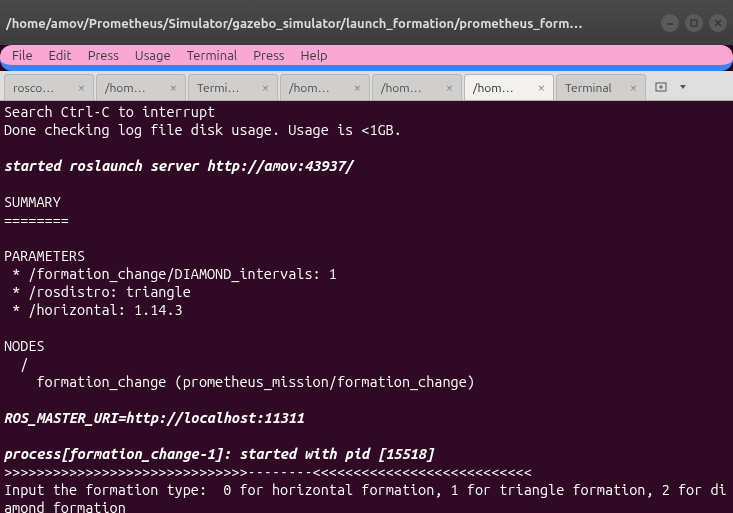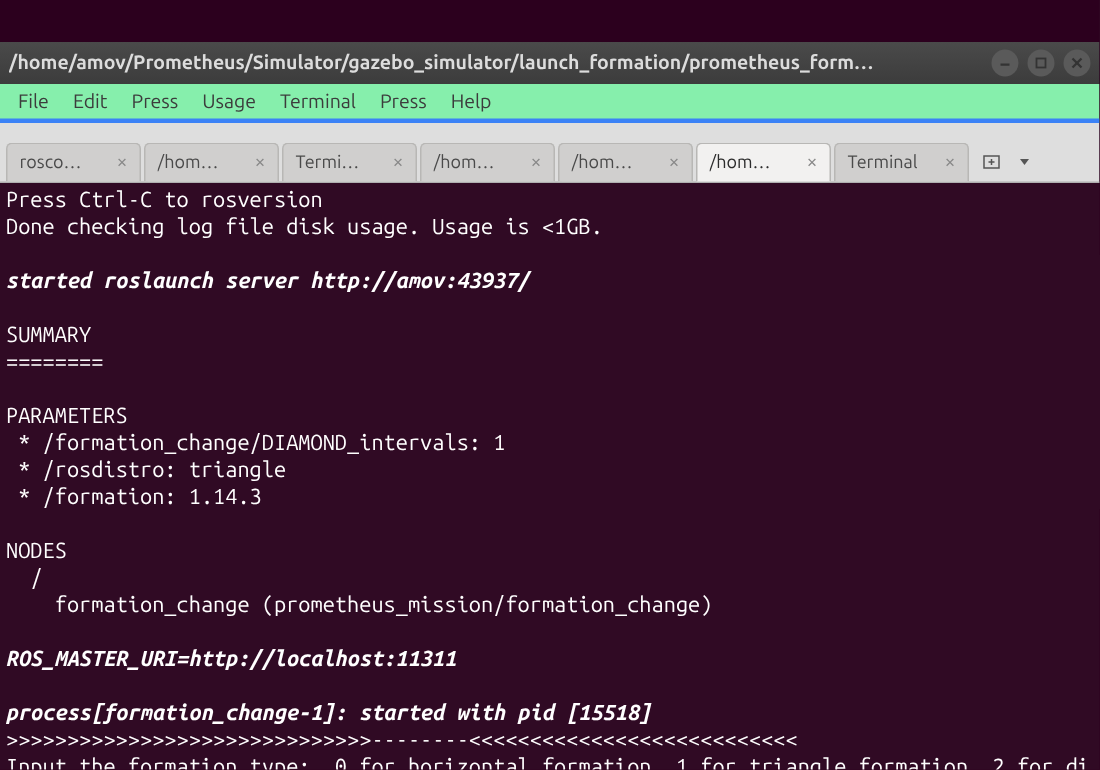--- a/index.html
+++ b/index.html
@@ -6,28 +6,27 @@
 body {
   font-family: "Ubuntu", "DejaVu Sans", sans-serif;
   background: #2c001e;
   width: 733px;
   height: 513px;
   overflow: hidden;
   font-size: 13px;
 }
 .titlebar {
   background: linear-gradient(to bottom, #4a4a4a, #3c3c3c);
-  height: 28px;
+  height: 45px;
   display: flex;
   align-items: center;
   padding: 0 6px;
   color: #dcdcdc;
   font-size: 13px;
   font-weight: bold;
-  margin-top: 28px;
 }
 .titlebar-text {
   flex: 1;
   overflow: hidden;
   white-space: nowrap;
   text-overflow: ellipsis;
 }
 .window-controls {
   display: flex;
   gap: 6px;
@@ -38,36 +37,37 @@
   border-radius: 50%;
   background: #5a5a5a;
   display: flex;
   align-items: center;
   justify-content: center;
   color: #333;
   font-size: 10px;
   cursor: pointer;
 }
 .menubar {
-  background: #86efac;
+  background: #f9a8d4;
   height: 26px;
   display: flex;
   align-items: center;
   padding: 0 4px;
   color: #3c3c3c;
   font-size: 13px;
-  border-bottom: 3px solid #3b82f6;
+  border-bottom: 6px solid #3b82f6;
+  border-radius: 12px;
 }
 .menu-item {
   padding: 3px 8px;
   cursor: pointer;
 }
 .tabbar {
   background: #dedede;
-  height: 40px;
+  height: 30px;
   display: flex;
   align-items: flex-end;
   padding: 0 4px;
   border-bottom: 1px solid #b0b0b0;
   gap: 2px;
 }
 .tab {
   background: #d0cfce;
   border: 1px solid #b8b7b5;
   border-bottom: none;
@@ -210,32 +210,32 @@
         </svg>
       </div>
     <div class="tab-icon-btn">
         <svg width="10" height="10" viewBox="0 0 10 10">
           <path d="M2 3 L5 7 L8 3 Z" fill="#555"></path>
         </svg>
       </div>
   </div>
 </div>
 
-<div class="terminal"><span>Press Ctrl-C to rosversion</span>
+<div class="terminal"><span>Search Ctrl-C to interrupt</span>
 <span>Done checking log file disk usage. Usage is &lt;1GB.</span>
 <span></span>
 <span class="bold">started roslaunch server http://amov:43937/</span>
 <span></span>
 <span>SUMMARY</span>
 <span>========</span>
 <span></span>
 <span>PARAMETERS</span>
 <span> * /formation_change/DIAMOND_intervals: 1</span>
 <span> * /rosdistro: triangle</span>
-<span> * /formation: 1.14.3</span>
+<span> * /horizontal: 1.14.3</span>
 <span></span>
 <span>NODES</span>
 <span>  /</span>
 <span>    formation_change (prometheus_mission/formation_change)</span>
 <span></span>
 <span class="bold">ROS_MASTER_URI=http://localhost:11311</span>
 <span></span>
 <span class="bold">process[formation_change-1]: started with pid [15518]</span>
 <span>&gt;&gt;&gt;&gt;&gt;&gt;&gt;&gt;&gt;&gt;&gt;&gt;&gt;&gt;&gt;&gt;&gt;&gt;&gt;&gt;&gt;&gt;&gt;&gt;&gt;&gt;&gt;&gt;&gt;&gt;--------&lt;&lt;&lt;&lt;&lt;&lt;&lt;&lt;&lt;&lt;&lt;&lt;&lt;&lt;&lt;&lt;&lt;&lt;&lt;&lt;&lt;&lt;&lt;&lt;&lt;&lt;&lt;</span>
 <span>Input the formation type:  0 for horizontal formation, 1 for triangle formation, 2 for diamond formation</span>

